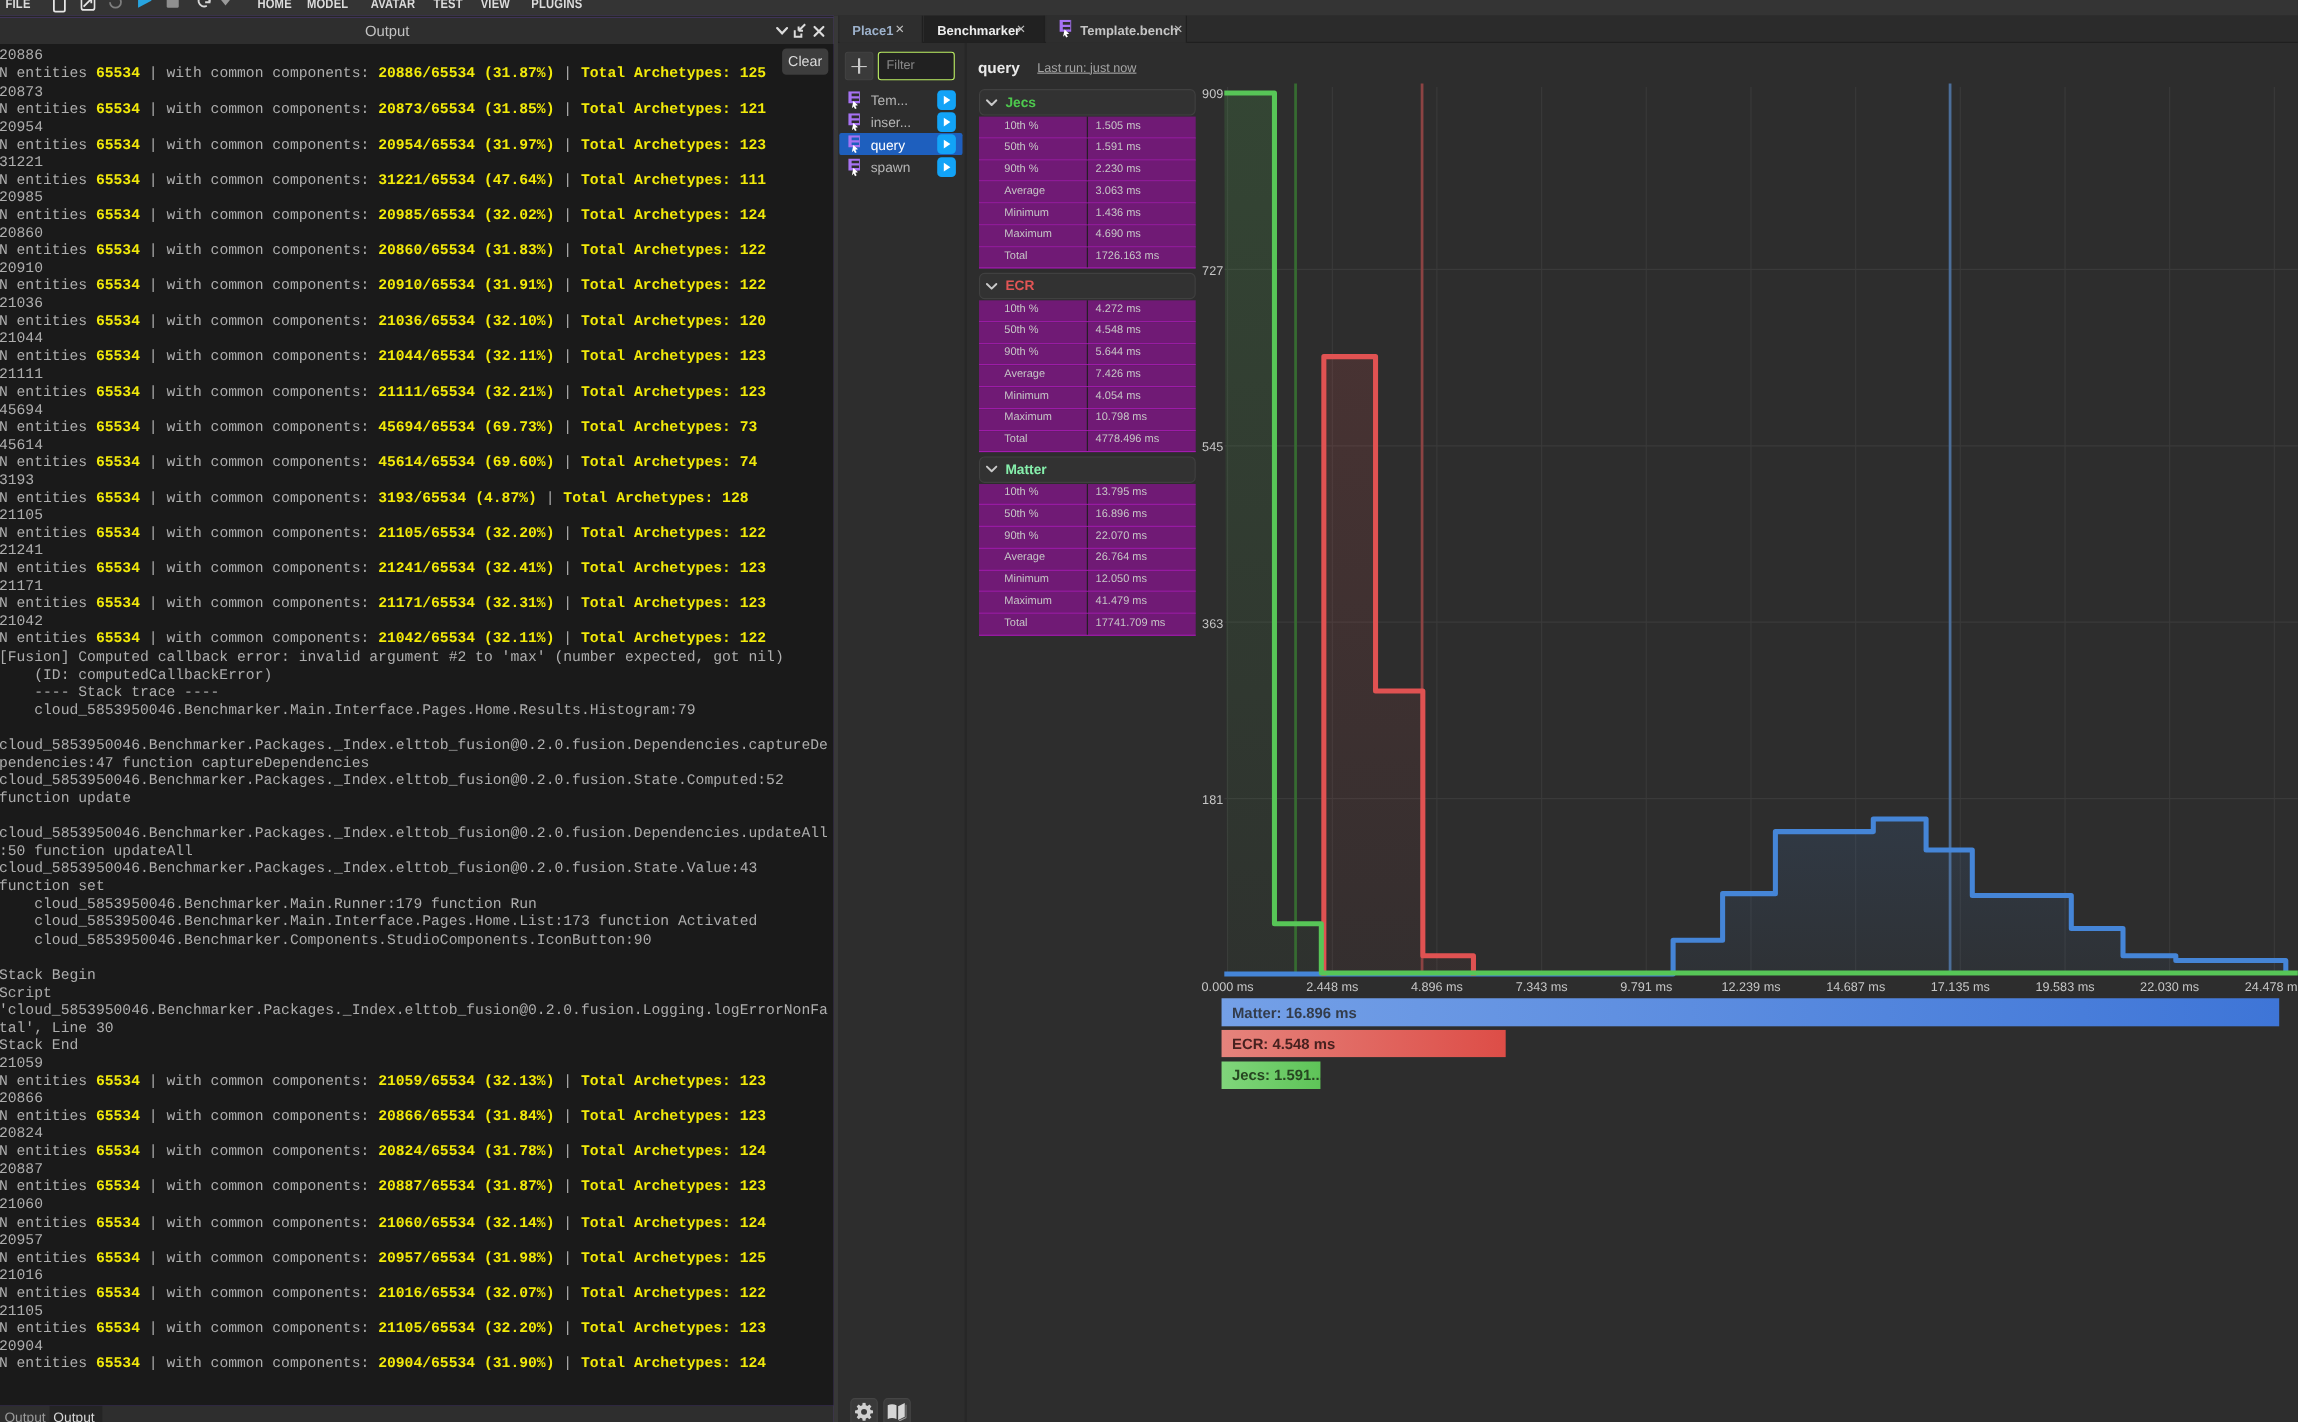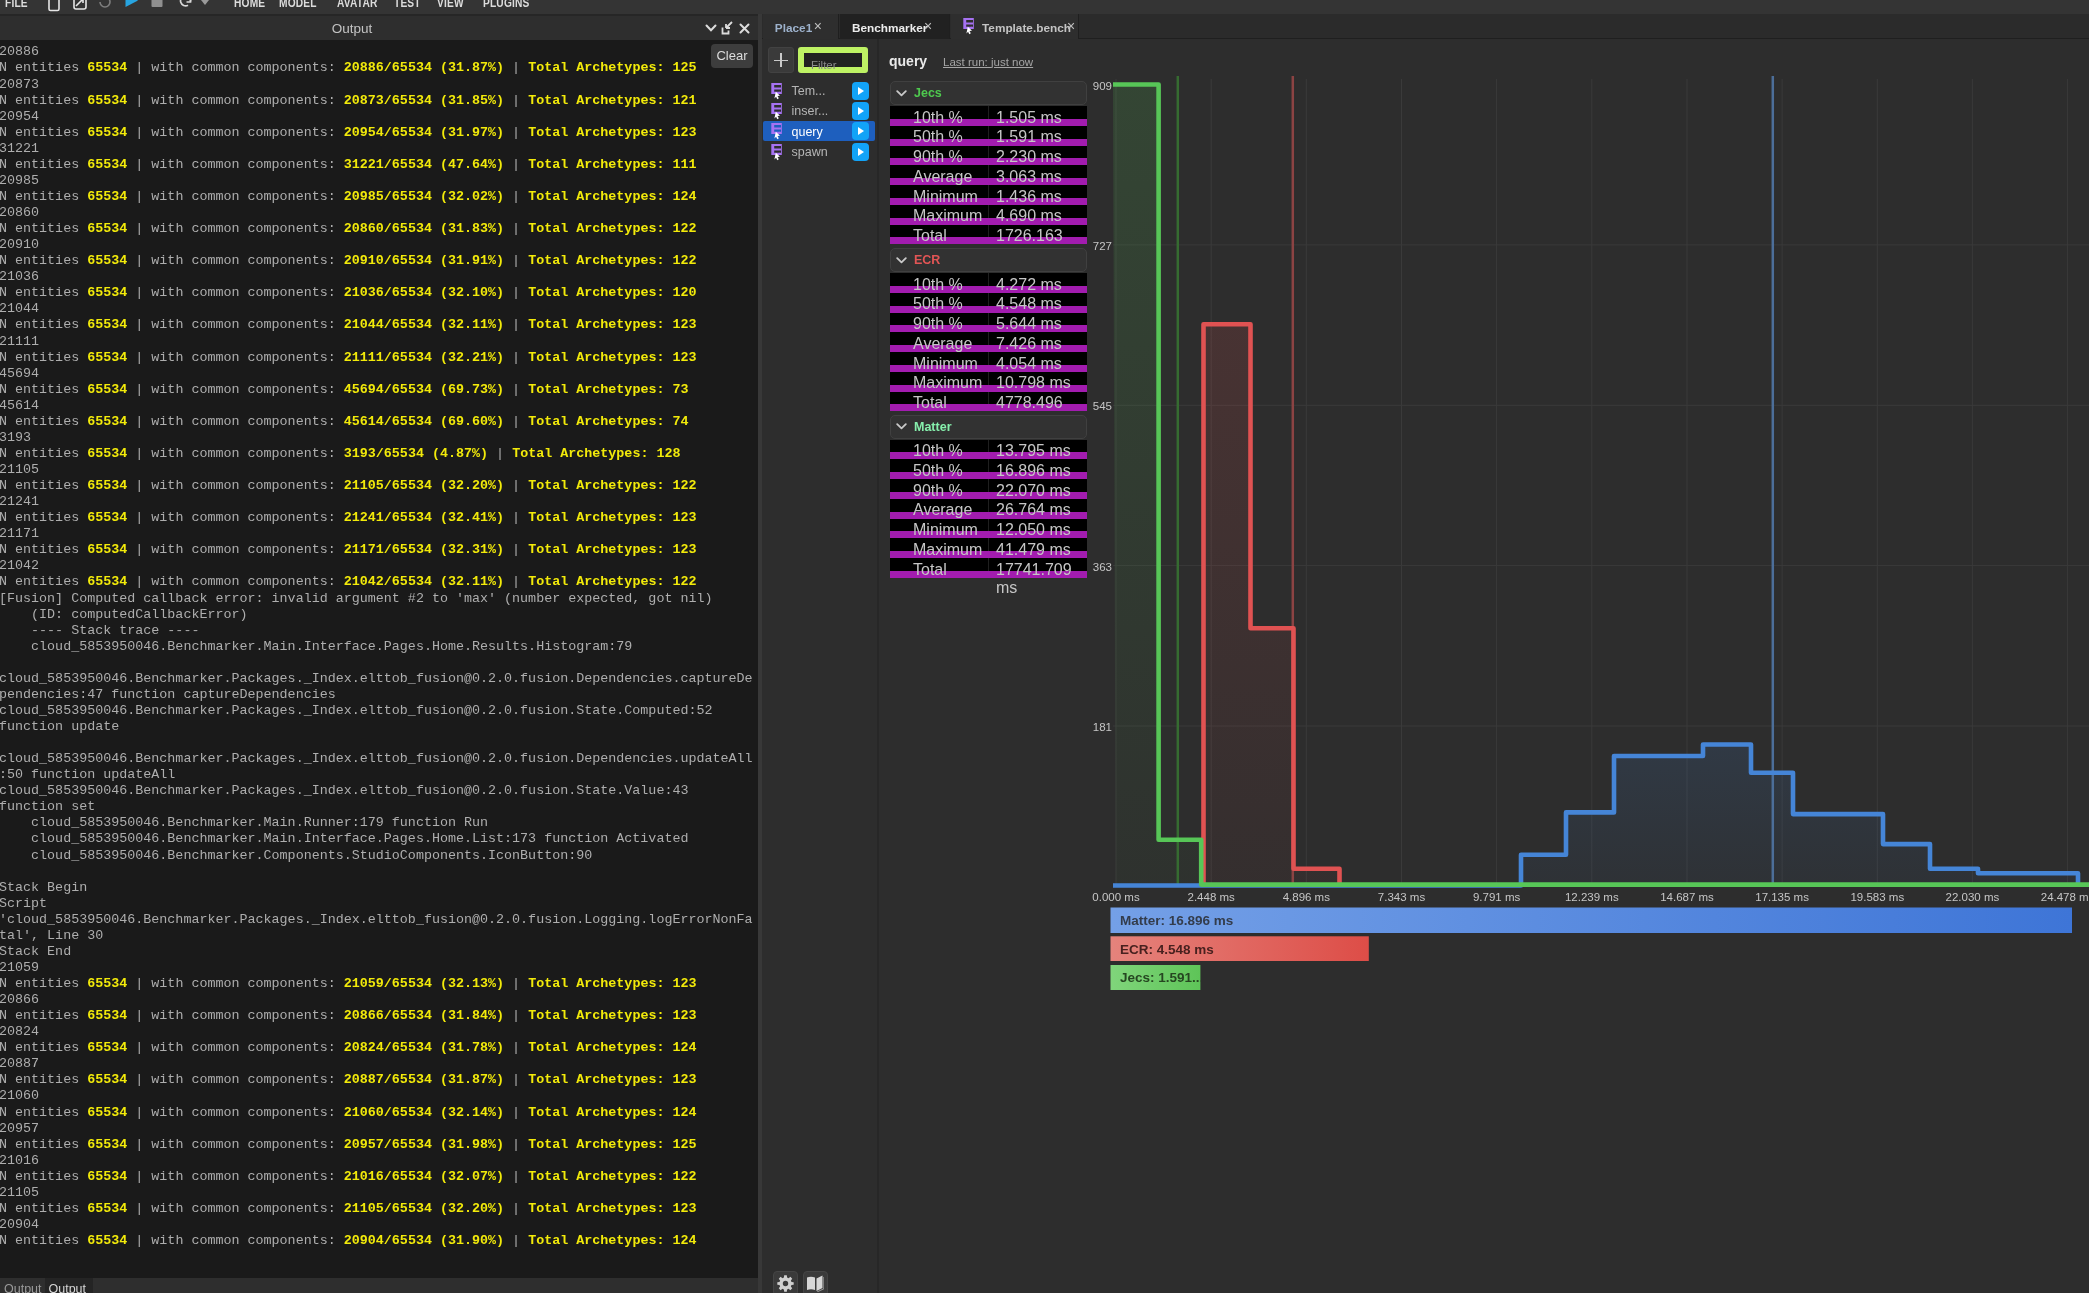--- a/index.html
+++ b/index.html
@@ -25,36 +25,36 @@
 #tabbar { position:absolute; left:0; top:0; width:1327px; height:25px; background:#2b2b2b; border-bottom:1px solid #1f1f1f; }
 .tab { position:absolute; top:0; height:25px; background:#2e2e2e; border-right:1px solid #1f1f1f; overflow:hidden; }
 .atab { background:#212121; }
 .tt { position:absolute; left:12px; top:6.5px; font-size:11.8px;font-weight:bold; }
 .tab .tx { position:absolute; top:4px; color:#c0c0c0; font-size:14px; }
 .tic { position:absolute; left:11px; top:4px; }
 .tab:nth-child(3) .tt { left:31px; }
 #plus { position:absolute; left:6px; top:33px; width:26px; height:26px; background:#3a3a3a; border:1px solid #424242; border-radius:3px; }
 #plus:before { content:""; position:absolute; left:5px; top:11.5px; width:14px; height:1.8px; background:#c9c9c9; }
 #plus:after { content:""; position:absolute; left:11.1px; top:5.4px; width:1.8px; height:14px; background:#c9c9c9; }
-#filter { position:absolute; left:36px; top:33px; width:70px; height:26px; background:#212121; border:6px solid #bef264; border-radius:3px; color:#8a8a8a; font-size:11.5px; line-height:25px; padding-left:7px; }
+#filter { position:absolute; left:36px; top:33px; width:70px; height:26px; background:#212121; border:1px solid #bef264; border-radius:3px; color:#8a8a8a; font-size:11.5px; line-height:25px; padding-left:7px; }
 .litem { position:absolute; left:1px; width:112px; height:20px; }
 .litem.sel { background:#1e5fbe; border-radius:2px; }
 .sic { position:absolute; left:6.5px; top:2px; }
 .lname { position:absolute; left:28.5px; top:3.5px; font-size:12.5px; color:#b5b5b5; }
 .litem.sel .lname { color:#ffffff; }
 .pbtn { position:absolute; left:89px; top:1px; width:17px; height:18px; background:#12a3f7; border-radius:4px; }
 .ptri { position:absolute; left:6px; top:5px; width:0; height:0; border-left:6px solid #fff; border-top:4px solid transparent; border-bottom:4px solid transparent; }
 #sdiv { position:absolute; left:115px; top:25px; width:2px; height:1254px; background:#272727; }
 #gearbtn,#bookbtn { position:absolute; top:1257px; width:25px; height:25px; background:#3a3a3a; border:1px solid #454545; border-radius:4px; text-align:center; }
 #gearbtn { left:11px; } #bookbtn { left:41px; }
 #gearbtn svg,#bookbtn svg { margin-top:3px; }
 #qtitle { position:absolute; left:127px; top:39px; font-size:14px; font-weight:bold; color:#eaeaea; }
 #lastrun { position:absolute; left:181px; top:41.5px; font-size:11.5px; color:#a5a5a5;text-decoration:underline; }
 .shdr { position:absolute; left:128px; width:197px; height:24px; background:#323232; border:1px solid #404040; border-radius:5px; font-size:12.5px; font-weight:bold; display:flex; align-items:center; padding-left:5px; }
-.srow { position:absolute; left:128px; width:197px; height:19.75px; background:#000000; border-bottom:7px solid #a21caf; box-sizing:border-box; font-size:16px; color:#c6c6c6; }
+.srow { position:absolute; left:128px; width:197px; height:19.75px; background:#701a75; border-bottom:1px solid #a21caf; box-sizing:border-box; font-size:10px; color:#c6c6c6; }
 .sl { position:absolute; left:23px; top:2.5px; }
 .sv { position:absolute; left:106px; top:2.5px; }
 .srow:after { content:""; position:absolute; left:98px; top:0; width:1px; height:100%; background:#1f1f1f; }
 #chart { position:absolute; left:326px; top:56px; }
 .al { font-size:11.5px; fill:#c6c6c6; font-family:"Liberation Sans",sans-serif; }
 .bl { font-size:13.5px; font-weight:bold; font-family:"Liberation Sans",sans-serif; }
 #credit { position:absolute; right:4px; top:1327px; font-style:italic; font-size:15px; color:#b5b5b5; }
 </style></head>
 <body>
 <div id="topbar">

